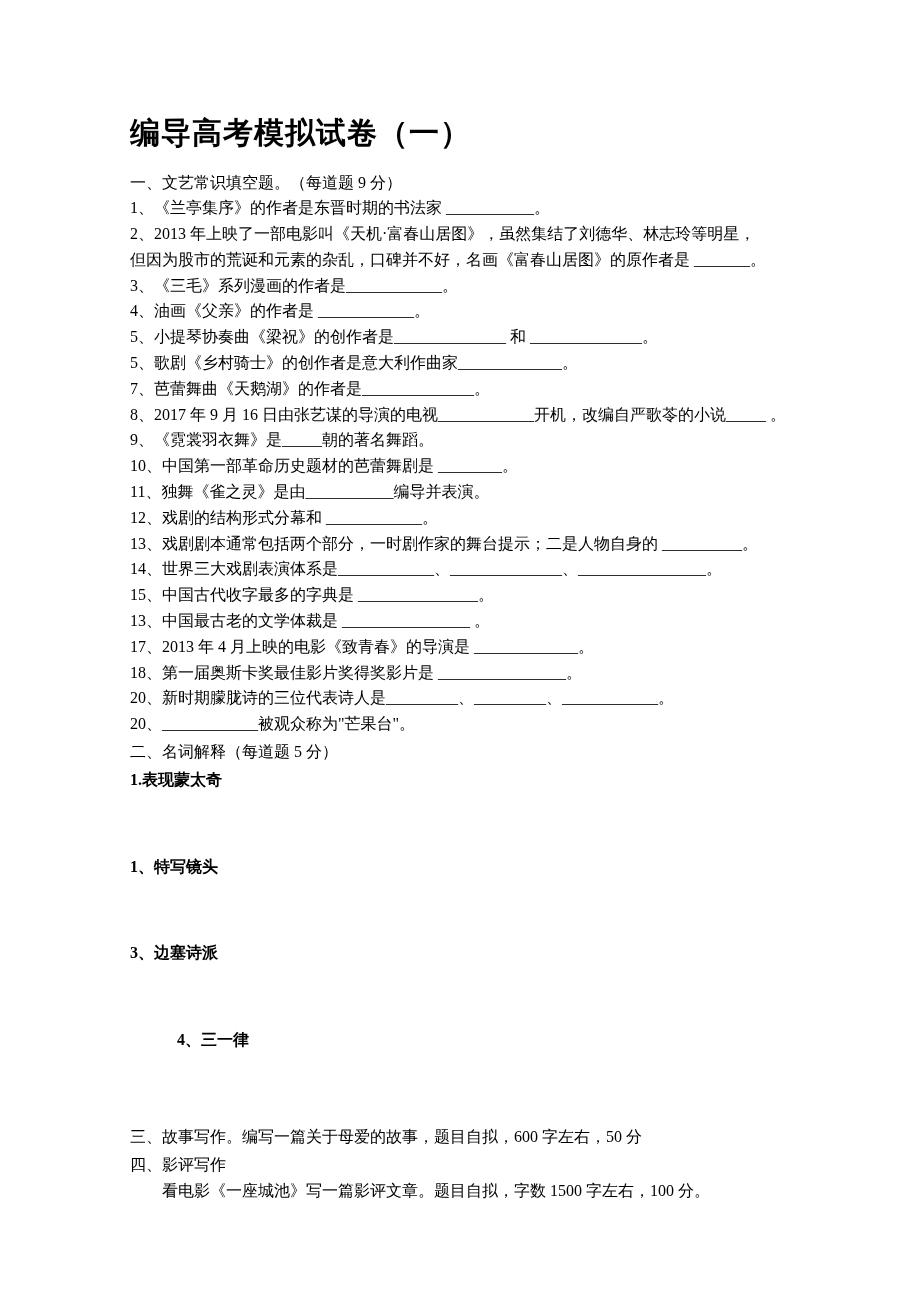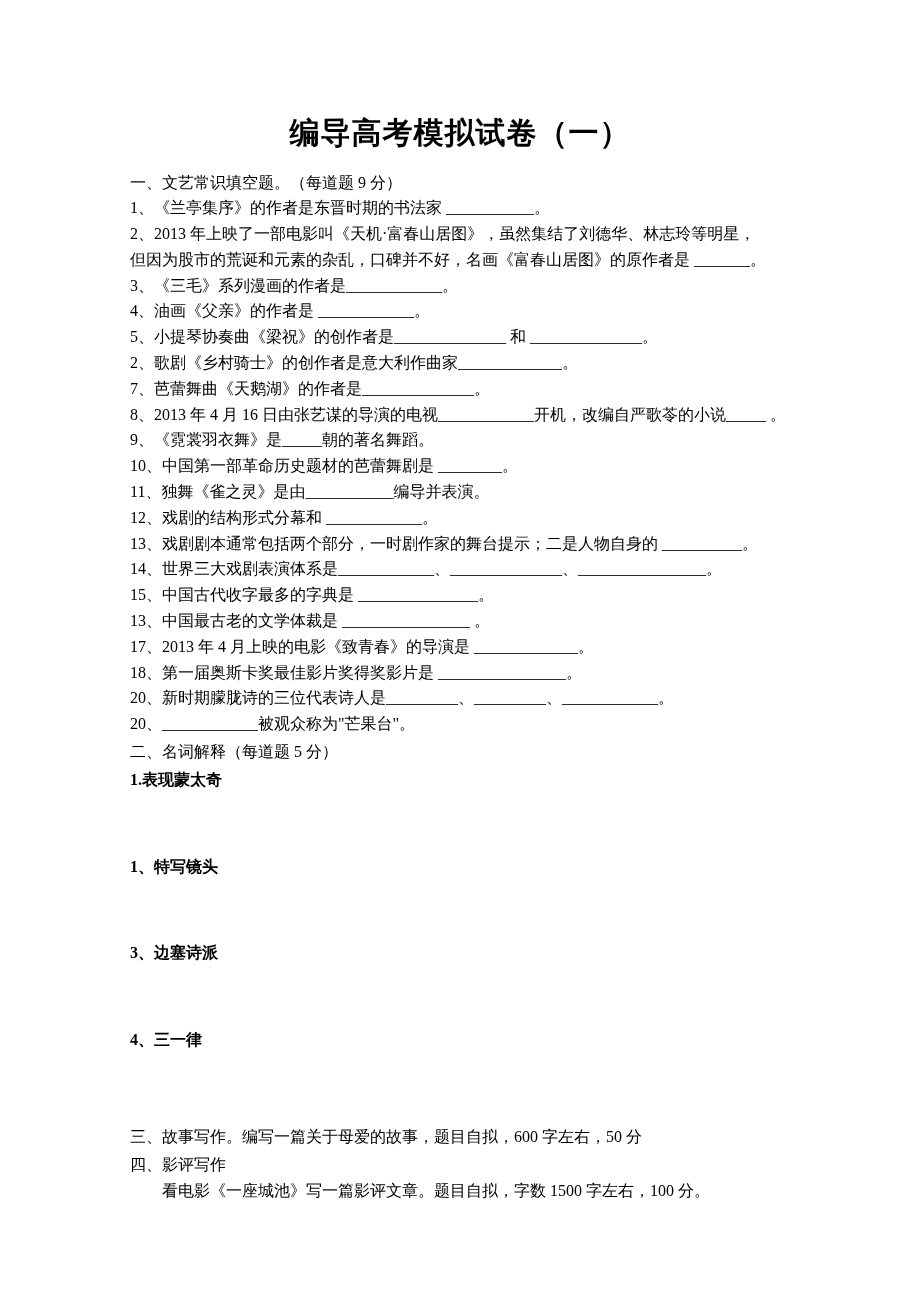--- a/index.html
+++ b/index.html
@@ -11,61 +11,61 @@
       background: #ffffff;
       font-family: "SimSun", "宋体", serif;
       font-size: 16px;
       color: #000000;
       width: 920px;
       min-height: 1302px;
       padding: 110px 130px 80px 130px;
       line-height: 1.55;
     }
     .title {
-      text-align: center;
       font-size: 30px;
       font-weight: bold;
       margin-bottom: 14px;
       letter-spacing: 1px;
     }
     .section-heading {
       margin-top: 3px;
       margin-bottom: 1px;
     }
     .question-line {
       margin-bottom: 1px;
     }
     .term-item {
       margin-top: 3px;
       margin-bottom: 62px;
       font-weight: bold;
     }
     .term-item.last {
       margin-bottom: 72px;
+      margin-left: 47px;
     }
     .indent {
       text-indent: 2em;
       font-family: Liberation Serif, serif;
     }
   </style>
 </head>
 <body>
 
 <div class="title">编导高考模拟试卷（一）</div>
 
 <div class="section-heading">一、文艺常识填空题。（每道题 9 分）</div>
 <div class="question-line">1、《兰亭集序》的作者是东晋时期的书法家 ___________。</div>
 <div class="question-line">2、2013 年上映了一部电影叫《天机·富春山居图》，虽然集结了刘德华、林志玲等明星，</div>
 <div class="question-line">但因为股市的荒诞和元素的杂乱，口碑并不好，名画《富春山居图》的原作者是 _______。</div>
 <div class="question-line">3、《三毛》系列漫画的作者是____________。</div>
 <div class="question-line">4、油画《父亲》的作者是 ____________。</div>
 <div class="question-line">5、小提琴协奏曲《梁祝》的创作者是______________  和 ______________。</div>
-<div class="question-line">2、歌剧《乡村骑士》的创作者是意大利作曲家_____________。</div>
+<div class="question-line">5、歌剧《乡村骑士》的创作者是意大利作曲家_____________。</div>
 <div class="question-line">7、芭蕾舞曲《天鹅湖》的作者是______________。</div>
-<div class="question-line">8、2013 年 4 月 16 日由张艺谋的导演的电视____________开机，改编自严歌苓的小说_____ 。</div>
+<div class="question-line">8、2017 年 9 月 16 日由张艺谋的导演的电视____________开机，改编自严歌苓的小说_____ 。</div>
 <div class="question-line">9、《霓裳羽衣舞》是_____朝的著名舞蹈。</div>
 <div class="question-line">10、中国第一部革命历史题材的芭蕾舞剧是 ________。</div>
 <div class="question-line">11、独舞《雀之灵》是由___________编导并表演。</div>
 <div class="question-line">12、戏剧的结构形式分幕和 ____________。</div>
 <div class="question-line">13、戏剧剧本通常包括两个部分，一时剧作家的舞台提示；二是人物自身的 __________。</div>
 <div class="question-line">14、世界三大戏剧表演体系是____________、______________、________________。</div>
 <div class="question-line">15、中国古代收字最多的字典是 _______________。</div>
 <div class="question-line">13、中国最古老的文学体裁是 ________________ 。</div>
 <div class="question-line">17、2013 年 4 月上映的电影《致青春》的导演是 _____________。</div>
 <div class="question-line">18、第一届奥斯卡奖最佳影片奖得奖影片是 ________________。</div>

